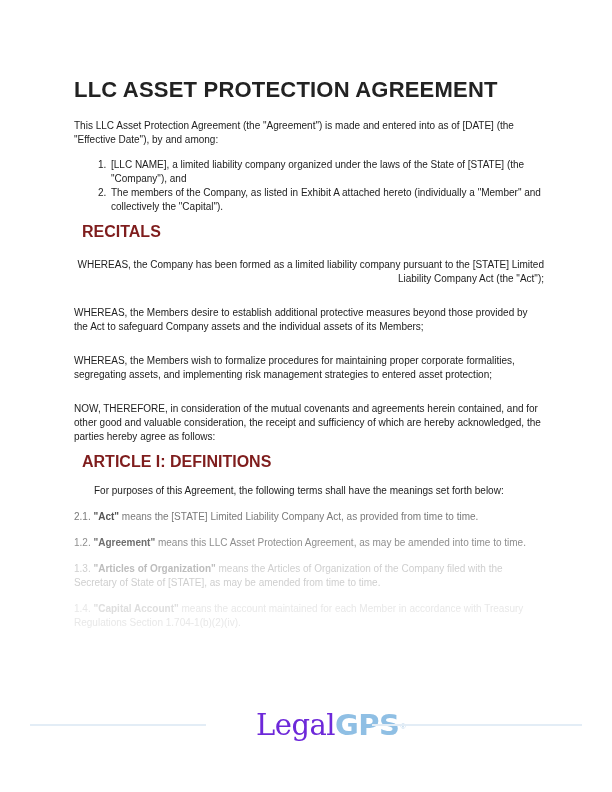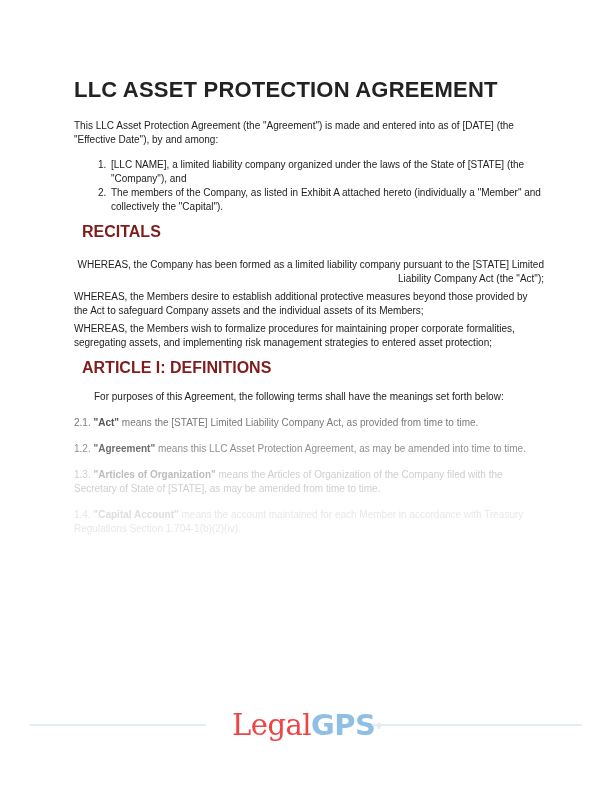--- a/index.html
+++ b/index.html
@@ -54,21 +54,21 @@
       padding-left: 2px;
     }
     h2.section {
       margin: 8px;
       font-size: 16px;
       font-weight: bold;
       color: #7f1d1d;
       line-height: 20px;
     }
     .recitals-head { margin-top: 19px; }
-    .recital { margin-top: 4px; }
+    .recital { margin-top: 20px; }
     .recital.first { margin-top: 16px; text-align: right; }
     .article-head { margin-top: 19px; }
     .art-intro { margin-top: 12px; margin-left: 20px; }
     .def { margin-top: 12px; }
     .def b { font-weight: bold; }
     .def-1 { color: #7a7a7a; }
     .def-1 b { color: #555555; }
     .def-2 { color: #8f8f8f; }
     .def-2 b { color: #6e6e6e; }
     .def-3 { color: #cfcfcf; }
@@ -94,23 +94,24 @@
     .logo {
       position: absolute;
       left: 232px;
       top: 2px;
       font-size: 29px;
       line-height: 36px;
       white-space: nowrap;
     }
     .logo .legal {
       font-family: "DejaVu Serif", serif;
-      color: #ef4444;
+      color: #6d28d9;
       font-weight: normal;
       letter-spacing: -0.5px;
+      margin-left: 24px;
     }
     .logo .gps {
       font-family: "DejaVu Sans", sans-serif;
       color: #8fbfe4;
       font-weight: bold;
       letter-spacing: -0.5px;
     }
     .logo .reg {
       font-size: 7px;
       vertical-align: top;
@@ -131,20 +132,21 @@
 
     <ol class="parties">
       <li>[LLC NAME], a limited liability company organized under the laws of the State of [STATE] (the "Company"), and</li>
       <li>The members of the Company, as listed in Exhibit A attached hereto (individually a "Member" and collectively the "Capital").</li>
     </ol>
 
     <h2 class="section recitals-head">RECITALS</h2>
     <p class="recital first">WHEREAS, the Company has been formed as a limited liability company pursuant to the [STATE] Limited Liability Company Act (the "Act");</p>
     <p class="recital">WHEREAS, the Members desire to establish additional protective measures beyond those provided by the Act to safeguard Company assets and the individual assets of its Members;</p>
     <p class="recital">WHEREAS, the Members wish to formalize procedures for maintaining proper corporate formalities, segregating assets, and implementing risk management strategies to entered asset protection;</p>
+    <p class="recital">NOW, THEREFORE, in consideration of the mutual covenants and agreements herein contained, and for other good and valuable consideration, the receipt and sufficiency of which are hereby acknowledged, the parties hereby agree as follows:</p>
 
     <h2 class="section article-head">ARTICLE I: DEFINITIONS</h2>
     <p class="art-intro">For purposes of this Agreement, the following terms shall have the meanings set forth below:</p>
 
     <p class="def def-1">
       <span>2.1.</span>
       <b>"Act"</b>
       <span>means the [STATE] Limited Liability Company Act, as provided from time to time.</span>
     </p>
     <p class="def def-2">

